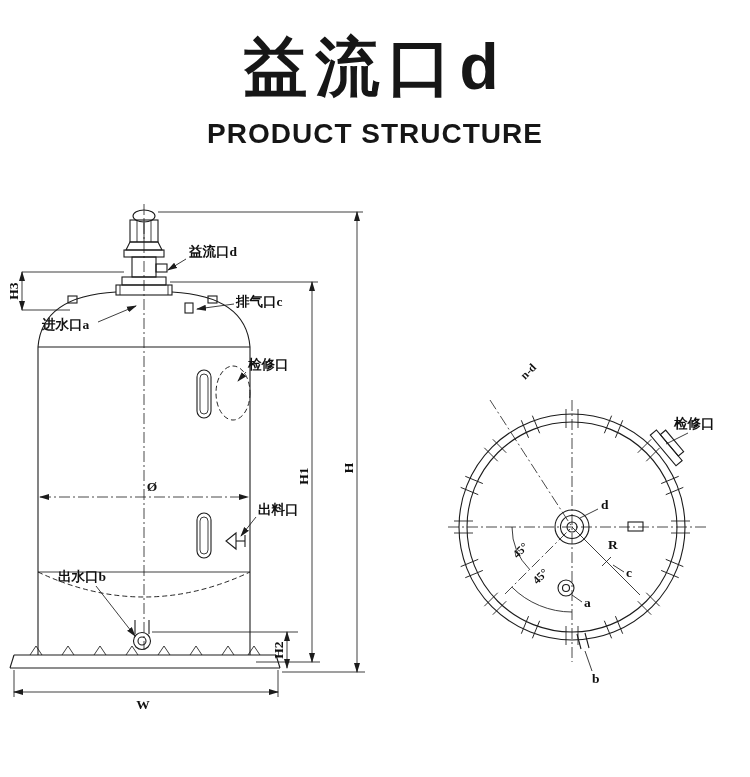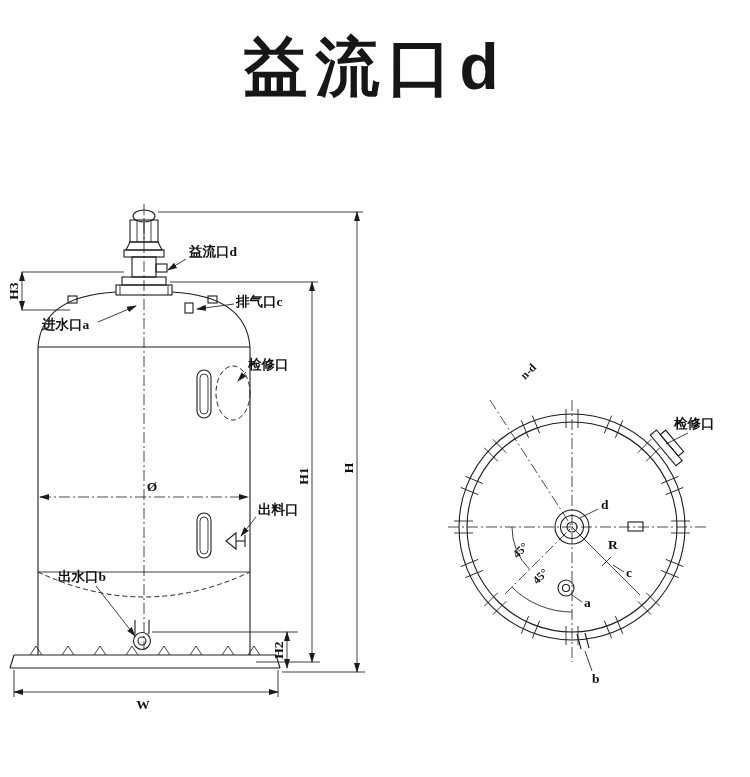--- a/index.html
+++ b/index.html
@@ -18,20 +18,21 @@
   .lbl{font-family:"Liberation Serif",serif;font-size:13.5px;font-weight:700;fill:#101010;}
   .dim{font-family:"Liberation Serif",serif;font-size:13.5px;font-weight:700;fill:#101010;}
   .sm{font-family:"Liberation Serif",serif;font-size:11.5px;font-weight:700;fill:#101010;}
 </style>
 </head>
 <body>
 
 <div class="page">
 
   <div class="title">益流口d</div>
+  <div class="subtitle">PRODUCT STRUCTURE</div>
 
   <svg width="750" height="777" viewBox="0 0 750 777">
     <defs>
       <marker id="arr" viewBox="0 0 10 6" refX="9" refY="3" markerWidth="10" markerHeight="7" markerUnits="userSpaceOnUse" orient="auto-start-reverse">
         <path d="M0,0 L10,3 L0,6 Z" fill="#1c1c1c"></path>
       </marker>
     </defs>
 
     <g>
 

